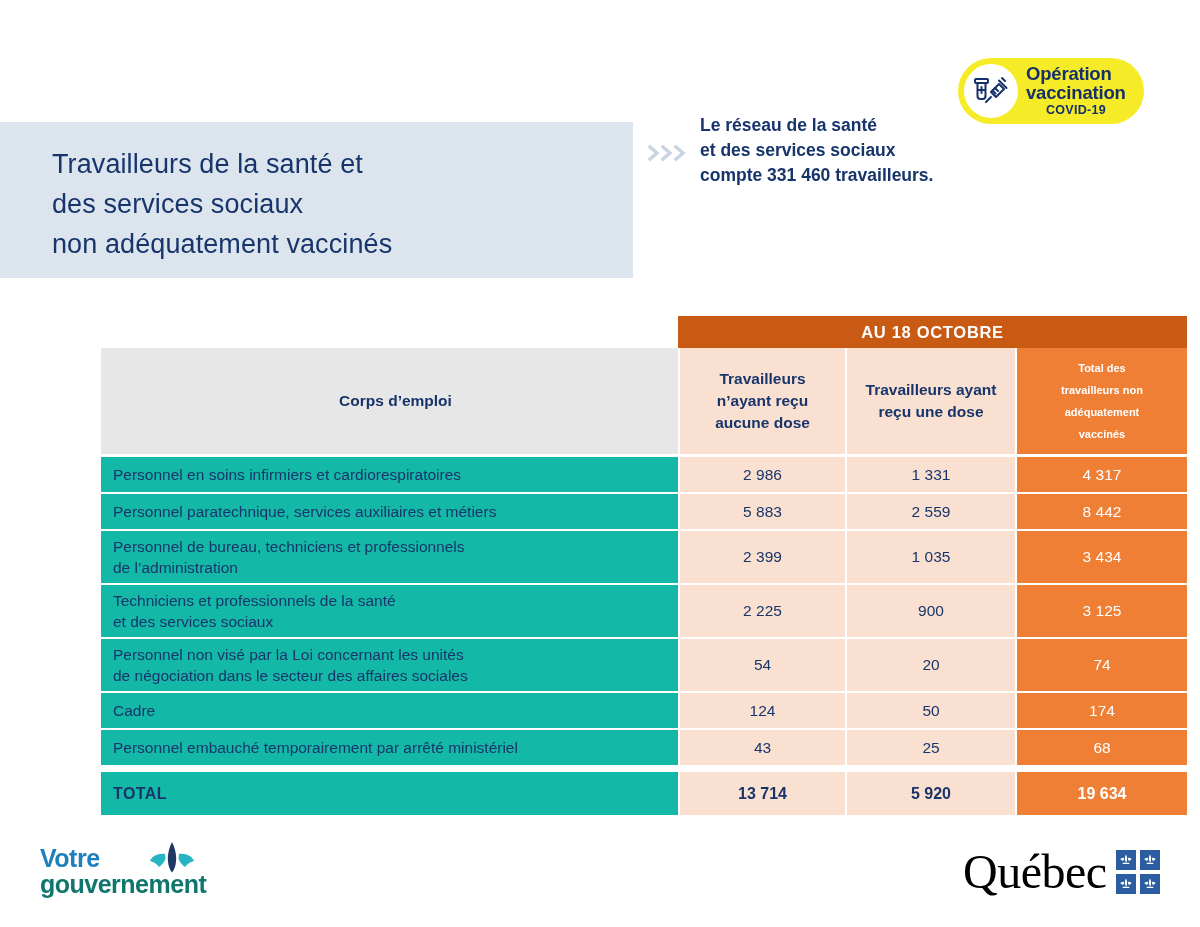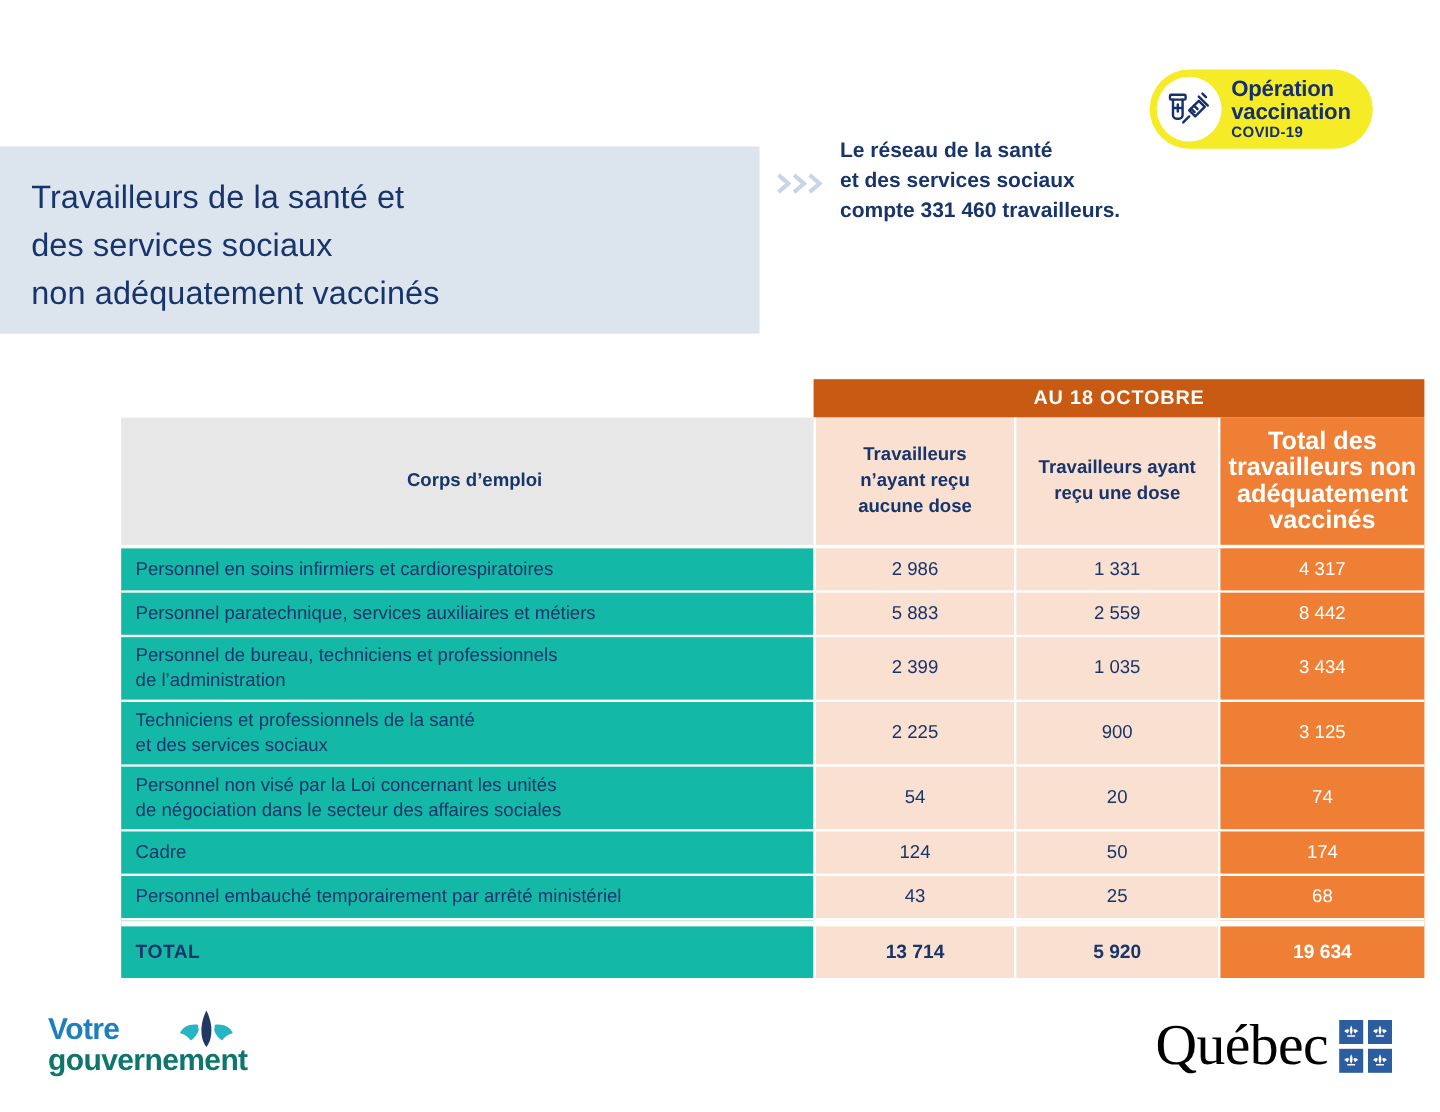--- a/index.html
+++ b/index.html
@@ -18,21 +18,21 @@
 
   
   #title-panel {
     position: absolute;
     left: 0;
     top: 122px;
     width: 633px;
     height: 156px;
     background: #DCE4EE;
     box-sizing: border-box;
-    padding: 22px 30px 0 26px;
+    padding: 22px 30px 0 52px;
   }
   #title-panel .title-line {
     font-size: 27px;
     line-height: 40px;
     color: #18356B;
     font-weight: 400;
     letter-spacing: 0.1px;
     white-space: nowrap;
   }
 
@@ -95,20 +95,21 @@
     letter-spacing: -0.2px;
     display: block;
   }
   #op-badge .badge-l3 {
     font-size: 12.5px;
     font-weight: bold;
     color: #15306B;
     letter-spacing: 0.3px;
     display: block;
     margin-top: 2px;
+    margin-left: 20px;
   }
 
   
   #data-table {
     position: absolute;
     left: 57px;
     top: 316px;
     width: 1086px;
   }
   #data-table table {
@@ -154,21 +155,21 @@
     line-height: 22px;
     text-align: center;
     vertical-align: middle;
     height: 104px;
     border-left: 2px solid #ffffff;
     border-bottom: 3px solid #ffffff;
   }
   .hdr-total {
     background: #EF7F35;
     color: #ffffff;
-    font-size: 21px;
+    font-size: 11px;
     line-height: 22px;
     text-align: center;
     vertical-align: middle;
     height: 104px;
     border-left: 2px solid #ffffff;
     border-bottom: 3px solid #ffffff;
   }
 
   
   td.c-label {

